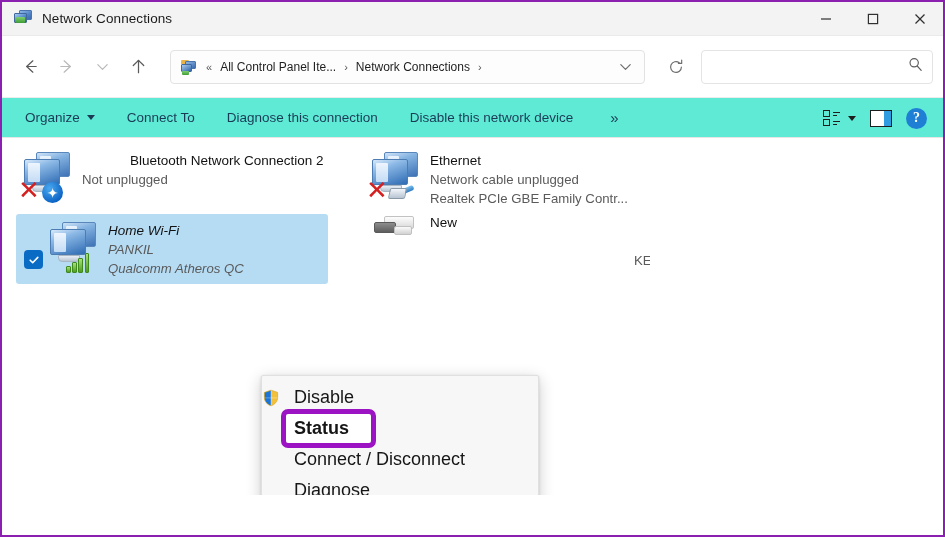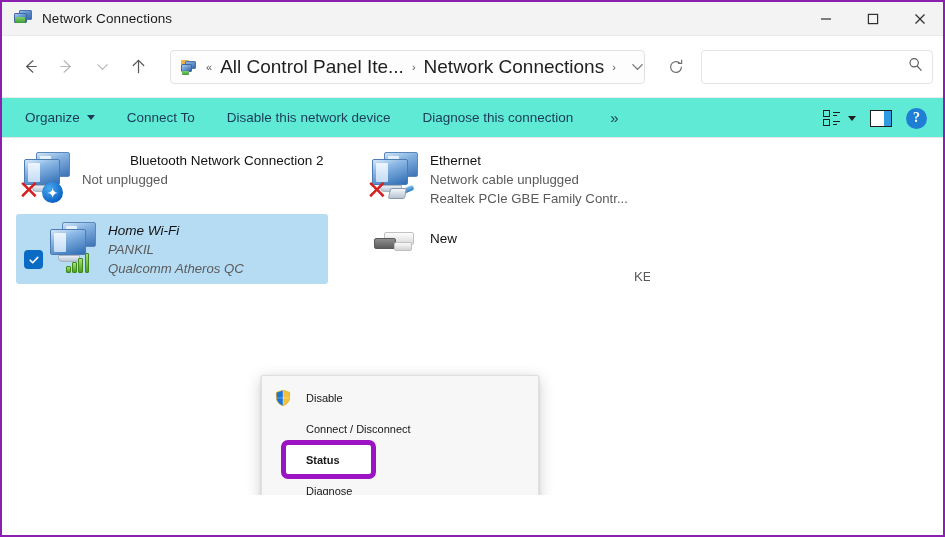--- a/index.html
+++ b/index.html
@@ -114,21 +114,21 @@
     margin-right: 4px;
   }
   .folder-tab {
     position: absolute;
     left: 0; top: 1px;
     width: 8px; height: 4px;
     background: #e8b44a;
     border-radius: 1px 1px 0 0;
   }
   .crumb {
-    font-size: 19px;
+    font-size: 12px;
     color: #1f1f1f;
     padding: 3px 5px;
     border-radius: 3px;
     white-space: nowrap;
   }
   .chev {
     font-size: 11px;
     color: #555;
     padding: 0 3px;
     user-select: none;
@@ -417,22 +417,21 @@
     border: 1px solid #e0e0e0;
     border-radius: 2px;
     box-shadow: 0 4px 16px rgba(0,0,0,0.20), 0 1px 3px rgba(0,0,0,0.14);
     padding: 6px 0 6px 0;
     z-index: 40;
   }
   .menu-item {
     height: 31px;
     display: flex;
     align-items: center;
-    padding-left: 12px;
-    font-size: 11px;
+    font-size: 18px;
     color: #161616;
     position: relative;
   }
   .menu-shield {
     width: 18px; height: 18px;
     flex: none;
     margin-right: 14px;
     position: relative;
   }
   .menu-shield.empty { visibility: hidden; }
@@ -550,24 +549,24 @@
 
   <div id="commandbar">
     <div class="cmd">
       <span>Organize</span>
       <span class="caret-down"></span>
     </div>
     <div class="cmd">
       <span>Connect To</span>
     </div>
     <div class="cmd">
+      <span>Diagnose this connection</span>
+    </div>
+    <div class="cmd">
       <span>Disable this network device</span>
-    </div>
-    <div class="cmd">
-      <span>Diagnose this connection</span>
     </div>
     <div class="cmd-overflow">»</div>
 
     <div id="cmdbar-right">
       <div class="cmd-icon-btn">
         <span class="viewlist-icon">
           <span class="vl-sq" style="left:0px;top:0px;"></span>
           <span class="vl-sq" style="left:0px;top:9px;"></span>
           <span class="vl-line" style="left:10px;top:1.5px;width:7px;"></span>
           <span class="vl-line" style="left:10px;top:5px;width:4px;"></span>
@@ -614,21 +613,21 @@
             <span class="body"></span>
         </div>
       </div>
       <div class="conn-text">
         <div class="conn-name">Ethernet</div>
         <div class="conn-sub">Network cable unplugged</div>
         <div class="conn-sub">Realtek PCIe GBE Family Contr...</div>
       </div>
     </div>
 
-    <div class="conn-item" style="left:358px; top:84px; width:296px;justify-content:flex-end;">
+    <div class="conn-item" style="left:358px; top:68px; width:296px;justify-content:flex-end;">
       <div class="conn-icon">
         <div class="monitor" style="left:16px;top:4px;width:30px;height:13px;background:linear-gradient(#fdfdfd,#d9d9d9);border:1px solid #c2c2c2;"></div>
         <div class="monitor" style="left:6px;top:10px;width:22px;height:11px;background:linear-gradient(#8e8e8e,#5d5d5d);border:1px solid #5a5a5a;"></div>
         <div class="monitor" style="left:26px;top:14px;width:18px;height:9px;background:linear-gradient(#fafafa,#d2d2d2);border:1px solid #c0c0c0;"></div>
       </div>
       <div class="conn-text">
         <div class="conn-name">New</div>
         <div class="conn-sub" style="height:19px;"></div>
         <div class="conn-sub" style="padding-left:204px;">KEv2)</div>
       </div>
@@ -668,31 +667,31 @@
             <path d="M9 1.2 L15.6 3.4 L15.6 8.6 C15.6 12.6 12.6 15.6 9 16.8 C5.4 15.6 2.4 12.6 2.4 8.6 L2.4 3.4 Z" fill="#f2c03a"></path>
             <path d="M9 1.2 L2.4 3.4 L2.4 8.6 C2.4 12.6 5.4 15.6 9 16.8 Z" fill="#1c74d4"></path>
             <path d="M9 1.2 L15.6 3.4 L15.6 8.6 C15.6 12.6 12.6 15.6 9 16.8 C5.4 15.6 2.4 12.6 2.4 8.6 L2.4 3.4 Z" fill="none" stroke="#d9a71f" stroke-width="0.7"></path>
             <path d="M9 1.2 L9 16.8" stroke="#ffffff" stroke-width="0.7" opacity="0.5"></path>
             <path d="M2.4 8.9 L15.6 8.9" stroke="#ffffff" stroke-width="0.7" opacity="0.45"></path>
           </svg>
         </span>
         <span class="menu-label">Disable</span>
       </div>
 
-      <div class="menu-item">
-        <span class="menu-shield empty"></span>
-        <span class="menu-label">Connect / Disconnect</span>
-      </div>
-
       <div class="menu-item bold" style="overflow:visible;">
         <div class="highlight-box" style="left:19px; top:-4px; width:95px; height:39px;"></div>
         <span class="menu-shield empty"></span>
         <span class="menu-label highlight-inner">Status</span>
       </div>
 
       <div class="menu-item">
         <span class="menu-shield empty"></span>
+        <span class="menu-label">Connect / Disconnect</span>
+      </div>
+
+      <div class="menu-item">
+        <span class="menu-shield empty"></span>
         <span class="menu-label">Diagnose</span>
       </div>
 
     </div>
   </div>
 </div>
 
 </body></html>

